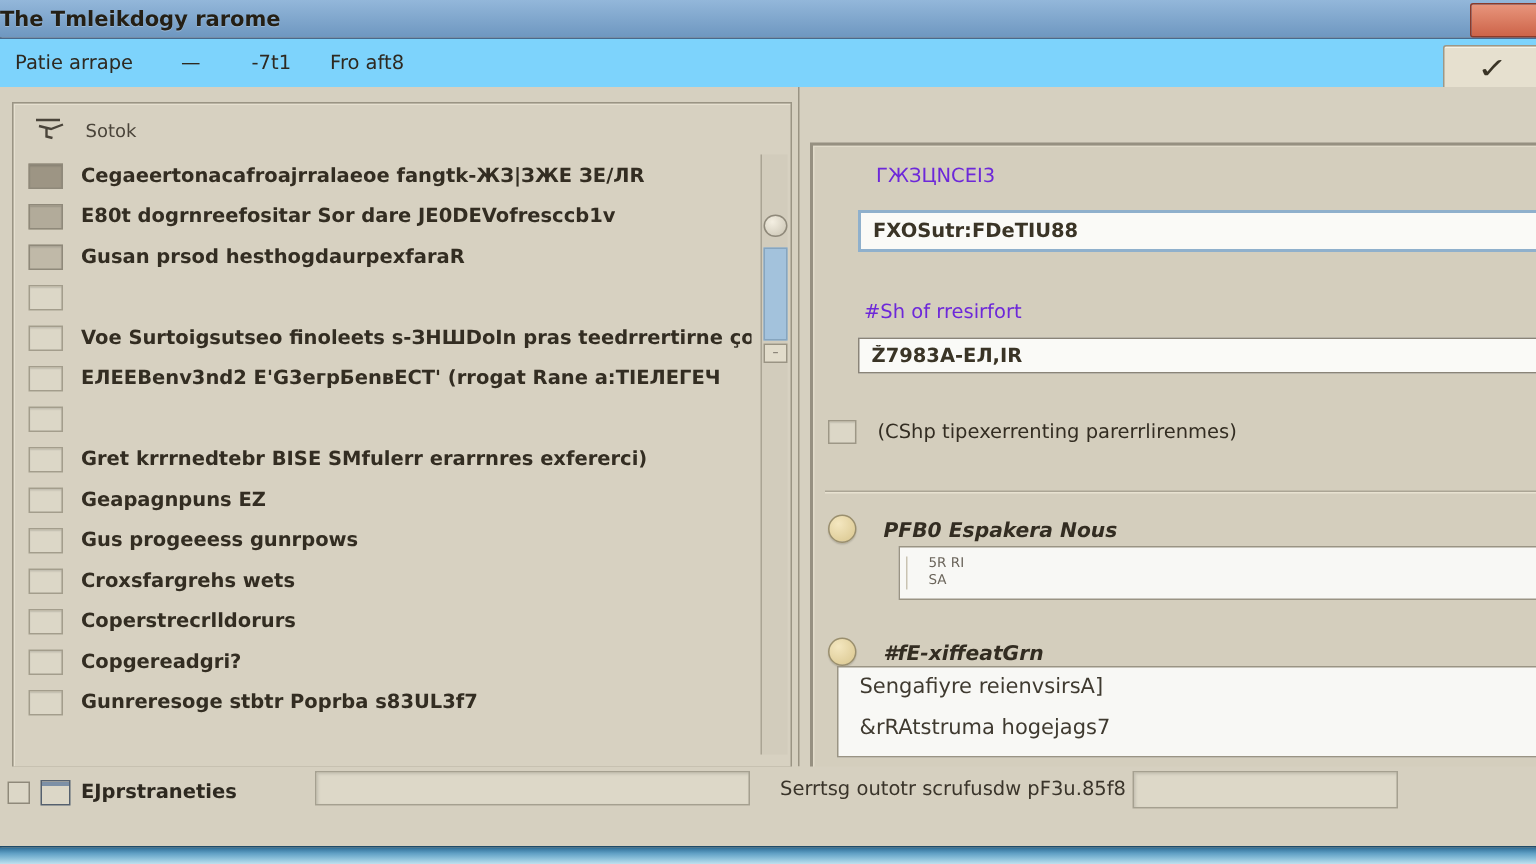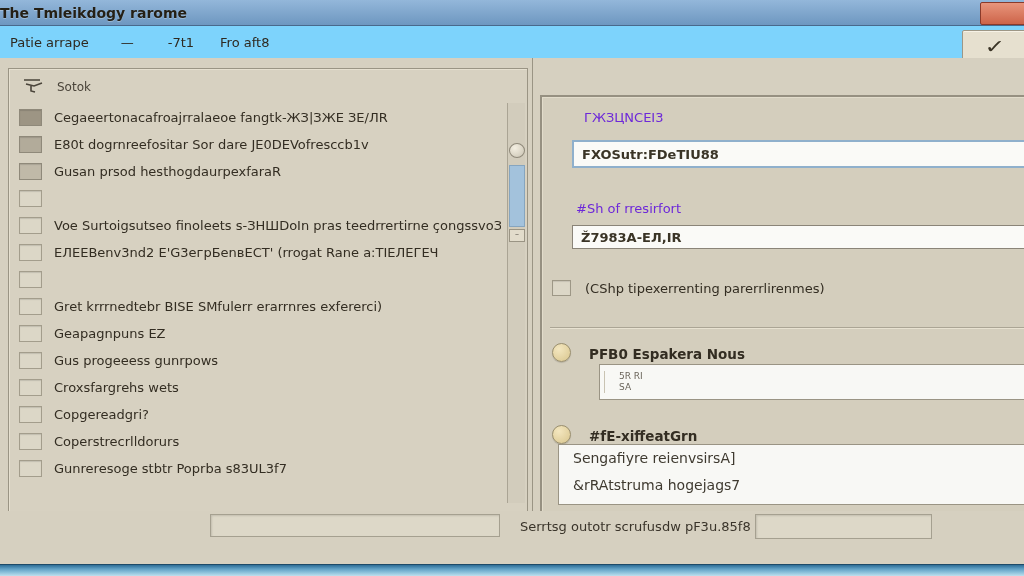--- a/index.html
+++ b/index.html
@@ -25,21 +25,21 @@
     box-shadow:inset 0 1px 0 #f6f2e6;}
   .check-glyph{font-size:19px;color:#3a3426;transform:scaleX(1.3);}
   
   .main{position:absolute;top:58px;left:0;right:0;bottom:11px;background:#d6d0c0;}
   .v-divider{position:absolute;left:532px;top:0;bottom:54px;width:1px;background:#9a9484;}
   
   .left-panel{position:absolute;left:8px;top:10px;width:518px;height:442px;
     border:1px solid #9a9484;background:#d7d1c1;box-shadow:inset 1px 1px 0 #e6e0d0;}
   .panel-header{position:absolute;top:8px;left:14px;display:flex;align-items:center;gap:12px;}
   .panel-header-label{font-size:12px;color:#4a443a;text-align:center;}
-  .rows{position:absolute;top:35px;left:10px;right:26px;}
+  .rows{position:absolute;top:35px;left:10px;right:26px;font-weight:bold;}
   .row{height:27px;display:flex;align-items:center;gap:12px;}
   .cb{width:21px;height:15px;border:1px solid #8f897a;flex:0 0 auto;
     box-shadow:inset 0 1px 1px rgba(0,0,0,.12);}
   .cb.st-dark{background:#9d9584;}
   .cb.st-mid{background:#b2ab9a;}
   .cb.st-light{background:#c0b9a8;}
   .cb.st-empty{background:#dcd7c7;border-color:#a39d8c;}
   .row-label{font-size:13px;color:#332d22;white-space:nowrap;overflow:hidden;}
   
   .scrollbar{position:absolute;right:2px;top:34px;width:17px;bottom:8px;
@@ -66,21 +66,21 @@
   .rp-check-label{font-size:13px;color:#332d22;}
   .separator{position:absolute;left:8px;right:12px;top:230px;height:1px;background:#aba595;
     box-shadow:0 1px 0 #e8e2d1;}
   .radio{position:absolute;width:17px;height:17px;border-radius:50%;
     background:radial-gradient(circle at 35% 30%,#f4e6bc,#dcc audiobook);
     background:radial-gradient(circle at 35% 30%,#f6ead f,#d9c68e);
     background:radial-gradient(circle at 35% 30%,#f4e7c0,#d9c68e);
     border:1px solid #9a8f6e;box-shadow:0 1px 1px rgba(0,0,0,.15);}
   .radio1{left:10px;top:246px;}
   .radio2{left:10px;top:328px;}
-  .radio-label{position:absolute;font-size:13.5px;font-weight:600;color:#332d22;white-space:nowrap;}
+  .radio-label{position:absolute;font-size:13.5px;font-weight:600;color:#332d22;white-space:nowrap;font-style:italic;}
   .rlbl1{left:47px;top:249px;}
   .rlbl2{left:47px;top:331px;}
   .listbox{position:absolute;background:#f8f8f5;border:1px solid #9a9484;box-sizing:border-box;}
   .listbox1{left:57px;top:267px;width:443px;height:36px;}
   .listbox1 .opt{font-size:9px;line-height:11px;color:#6a645a;padding-left:14px;
     border-left:1px solid #c9c3b2;margin-left:4px;}
   .listbox1 .opt:first-child{margin-top:6px;}
   .listbox2{left:16px;top:347px;width:484px;height:61px;}
   .listbox2 .opt{font-size:14px;line-height:27px;color:#3f3a30;padding-left:14px;}
   
@@ -172,25 +172,25 @@
         <div class="row">
           <span class="cb st-empty"></span>
           <span class="row-label">Gus progeeess gunrpows</span>
         </div>
         <div class="row">
           <span class="cb st-empty"></span>
           <span class="row-label">Croxsfargrehs wets</span>
         </div>
         <div class="row">
           <span class="cb st-empty"></span>
+          <span class="row-label">Coperstrecrlldorurs</span>
+        </div>
+        <div class="row">
+          <span class="cb st-empty"></span>
           <span class="row-label">Copgereadgri?</span>
-        </div>
-        <div class="row">
-          <span class="cb st-empty"></span>
-          <span class="row-label">Coperstrecrlldorurs</span>
         </div>
         <div class="row">
           <span class="cb st-empty"></span>
           <span class="row-label">Gunreresoge stbtr Poprba s83UL3f7</span>
         </div>
       </div>
 
       <div class="scrollbar">
         <span class="scroll-up"></span>
         <span class="scroll-thumb"></span>
@@ -221,20 +221,25 @@
 
       <span class="radio radio2"></span>
       <span class="radio-label rlbl2">#fE-xiffeatGrn</span>
       <div class="listbox listbox2">
         <div class="opt">Sengafiyre reienvsirsA]</div>
         <div class="opt">&amp;rRAtstruma hogejags7</div>
       </div>
     </div>
 
     <div class="bottom-bar">
+      <div class="bb-checkrow">
+        <span class="bb-cb"></span>
+        <span class="bb-icon"></span>
+        <span class="bb-label">EJprstraneties</span>
+      </div>
       <input class="bb-input bb-input1" value="" style="">
       <span class="bb-status">Serrtsg outotr scrufusdw pF3u.85f8</span>
       <input class="bb-input bb-input2" value="" style="">
     </div>
   </div>
 
   <div class="bottom-strip"></div>
 </div>
 
 </body></html>

